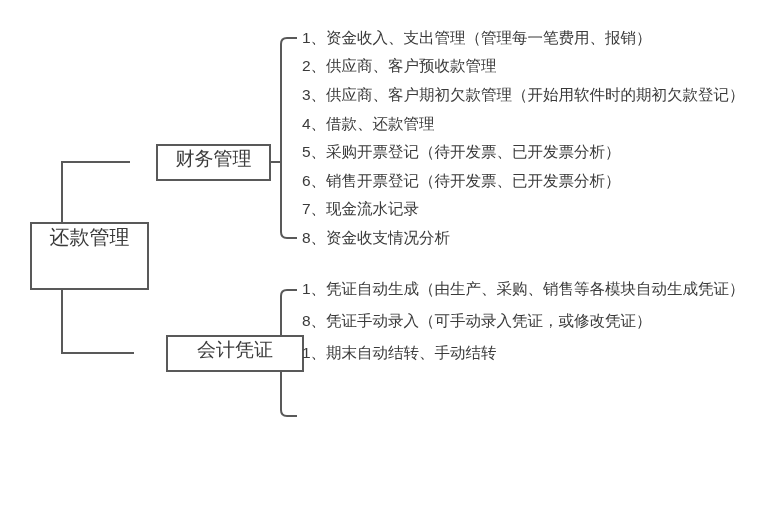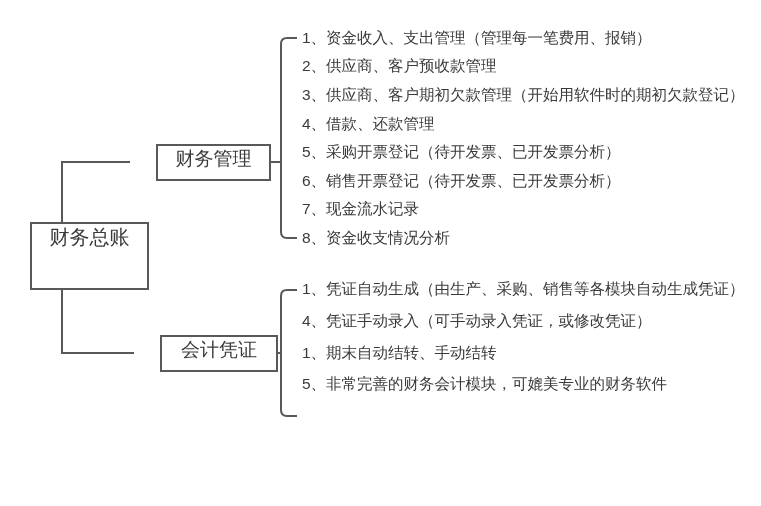--- a/index.html
+++ b/index.html
@@ -42,22 +42,22 @@
     left: 4px; top: 222px;
     width: 119px; height: 68px;
     font-size: 20px;
   }
   .node-branch-1 {
     left: 130px; top: 144px;
     width: 115px; height: 37px;
     font-size: 19px;
   }
   .node-branch-2 {
-    left: 134px; top: 335px;
-    width: 118px; height: 37px;
+    left: 140px; top: 335px;
+    width: 138px; height: 37px;
     font-size: 19px;
   }
   .item-list {
     position: absolute;
     left: 302px;
     width: 455px;
     display: flex;
     flex-direction: column;
   }
   .item-list-1 { top: 24px; }
@@ -79,21 +79,21 @@
   <svg class="connectors" viewBox="0 0 761 506" xmlns="http://www.w3.org/2000/svg">
     <path d="M 62 222 L 62 162 L 130 162"></path>
     <path d="M 62 290 L 62 353 L 134 353"></path>
     <path d="M 245 162 L 281 162"></path>
     <path d="M 297 38 L 287 38 Q 281 38 281 44 L 281 232 Q 281 238 287 238 L 297 238"></path>
     <path d="M 252 353 L 281 353"></path>
     <path d="M 297 290 L 287 290 Q 281 290 281 296 L 281 410 Q 281 416 287 416 L 297 416"></path>
   </svg>
 
   <div class="node node-root">
-    <span>财务总账</span>
+    <span>还款管理</span>
   </div>
 
   <div class="node node-branch-1">
     <span>财务管理</span>
   </div>
 
   <div class="node node-branch-2">
     <span>会计凭证</span>
   </div>
 
@@ -103,18 +103,17 @@
     <div class="list-item">3、供应商、客户期初欠款管理（开始用软件时的期初欠款登记）</div>
     <div class="list-item">4、借款、还款管理</div>
     <div class="list-item">5、采购开票登记（待开发票、已开发票分析）</div>
     <div class="list-item">6、销售开票登记（待开发票、已开发票分析）</div>
     <div class="list-item">7、现金流水记录</div>
     <div class="list-item">8、资金收支情况分析</div>
   </div>
 
   <div class="item-list item-list-2">
     <div class="list-item">1、凭证自动生成（由生产、采购、销售等各模块自动生成凭证）</div>
-    <div class="list-item">4、凭证手动录入（可手动录入凭证，或修改凭证）</div>
+    <div class="list-item">8、凭证手动录入（可手动录入凭证，或修改凭证）</div>
     <div class="list-item">1、期末自动结转、手动结转</div>
-    <div class="list-item">5、非常完善的财务会计模块，可媲美专业的财务软件</div>
   </div>
 
 </div>
 
 </body></html>

